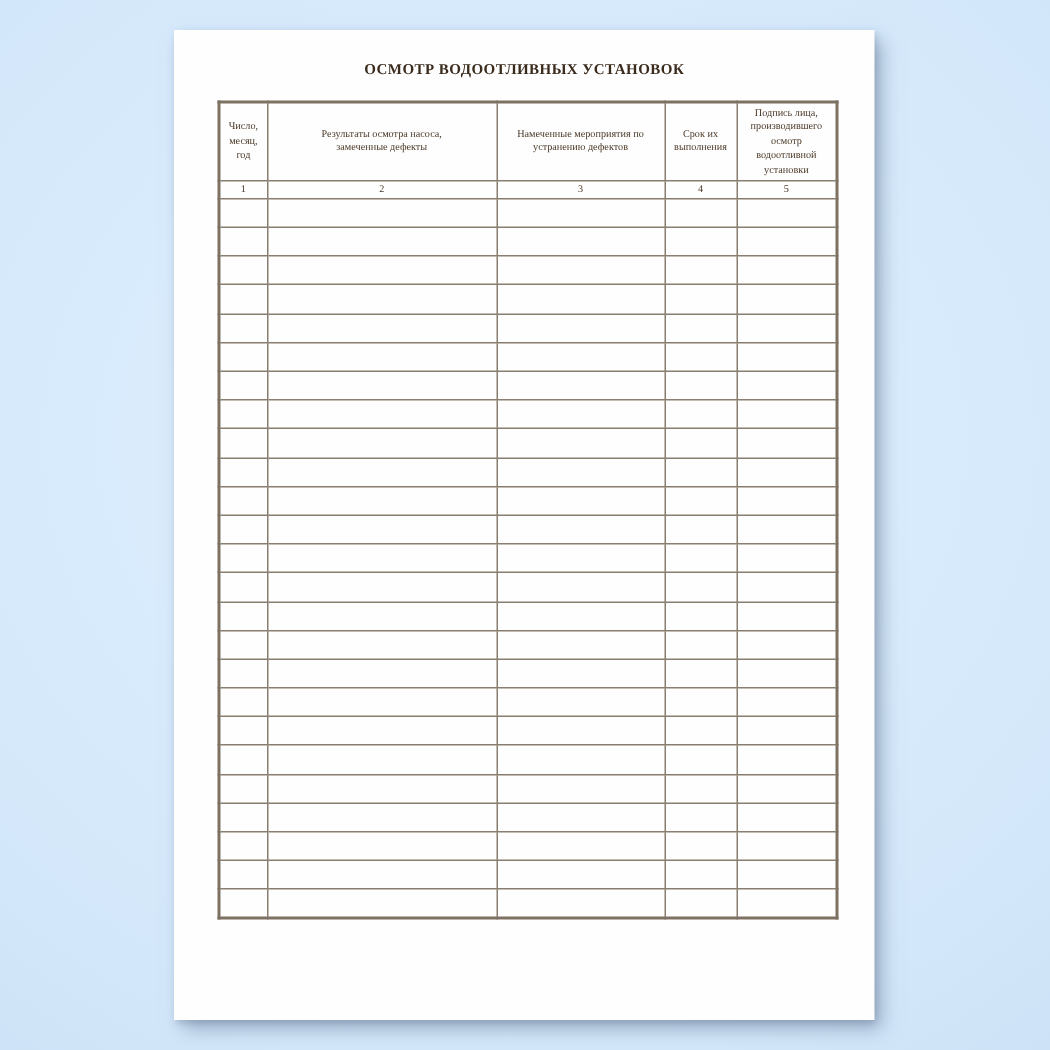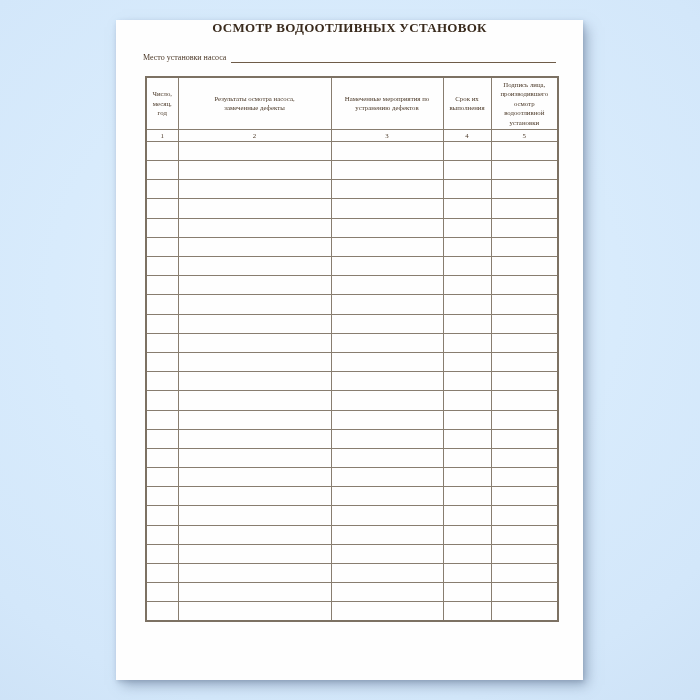--- a/index.html
+++ b/index.html
@@ -25,22 +25,23 @@
     top: 20px;
     width: 467px;
     height: 660px;
     background: #fefefe;
     box-shadow: 5px 6px 12px -1px rgba(98, 118, 148, 0.55),
                 1px 2px 4px rgba(120, 140, 165, 0.35);
     color: #443224;
   }
 
   .doc-title {
+    margin-top: 21px;
     text-align: center;
-    font-size: 13px;
+    font-size: 10px;
     font-weight: bold;
     letter-spacing: 0.3px;
     color: #3a2b1d;
   }
 
   .fields {
     margin: 15px 27px 0 27px;
   }
 
   .field {
@@ -104,24 +105,20 @@
 </style>
 </head>
 <body>
 
 <div class="stage">
   <div class="paper">
 
     <div class="doc-title">ОСМОТР ВОДООТЛИВНЫХ УСТАНОВОК</div>
 
     <div class="fields">
-      <div class="field">
-        <span class="field-label">Место установки насоса</span>
-        <span class="field-line"></span>
-      </div>
     </div>
 
     <table class="grid">
       <colgroup>
         <col style="width:32px">
         <col style="width:153px">
         <col style="width:112px">
         <col style="width:48px">
         <col style="width:67px">
       </colgroup>

